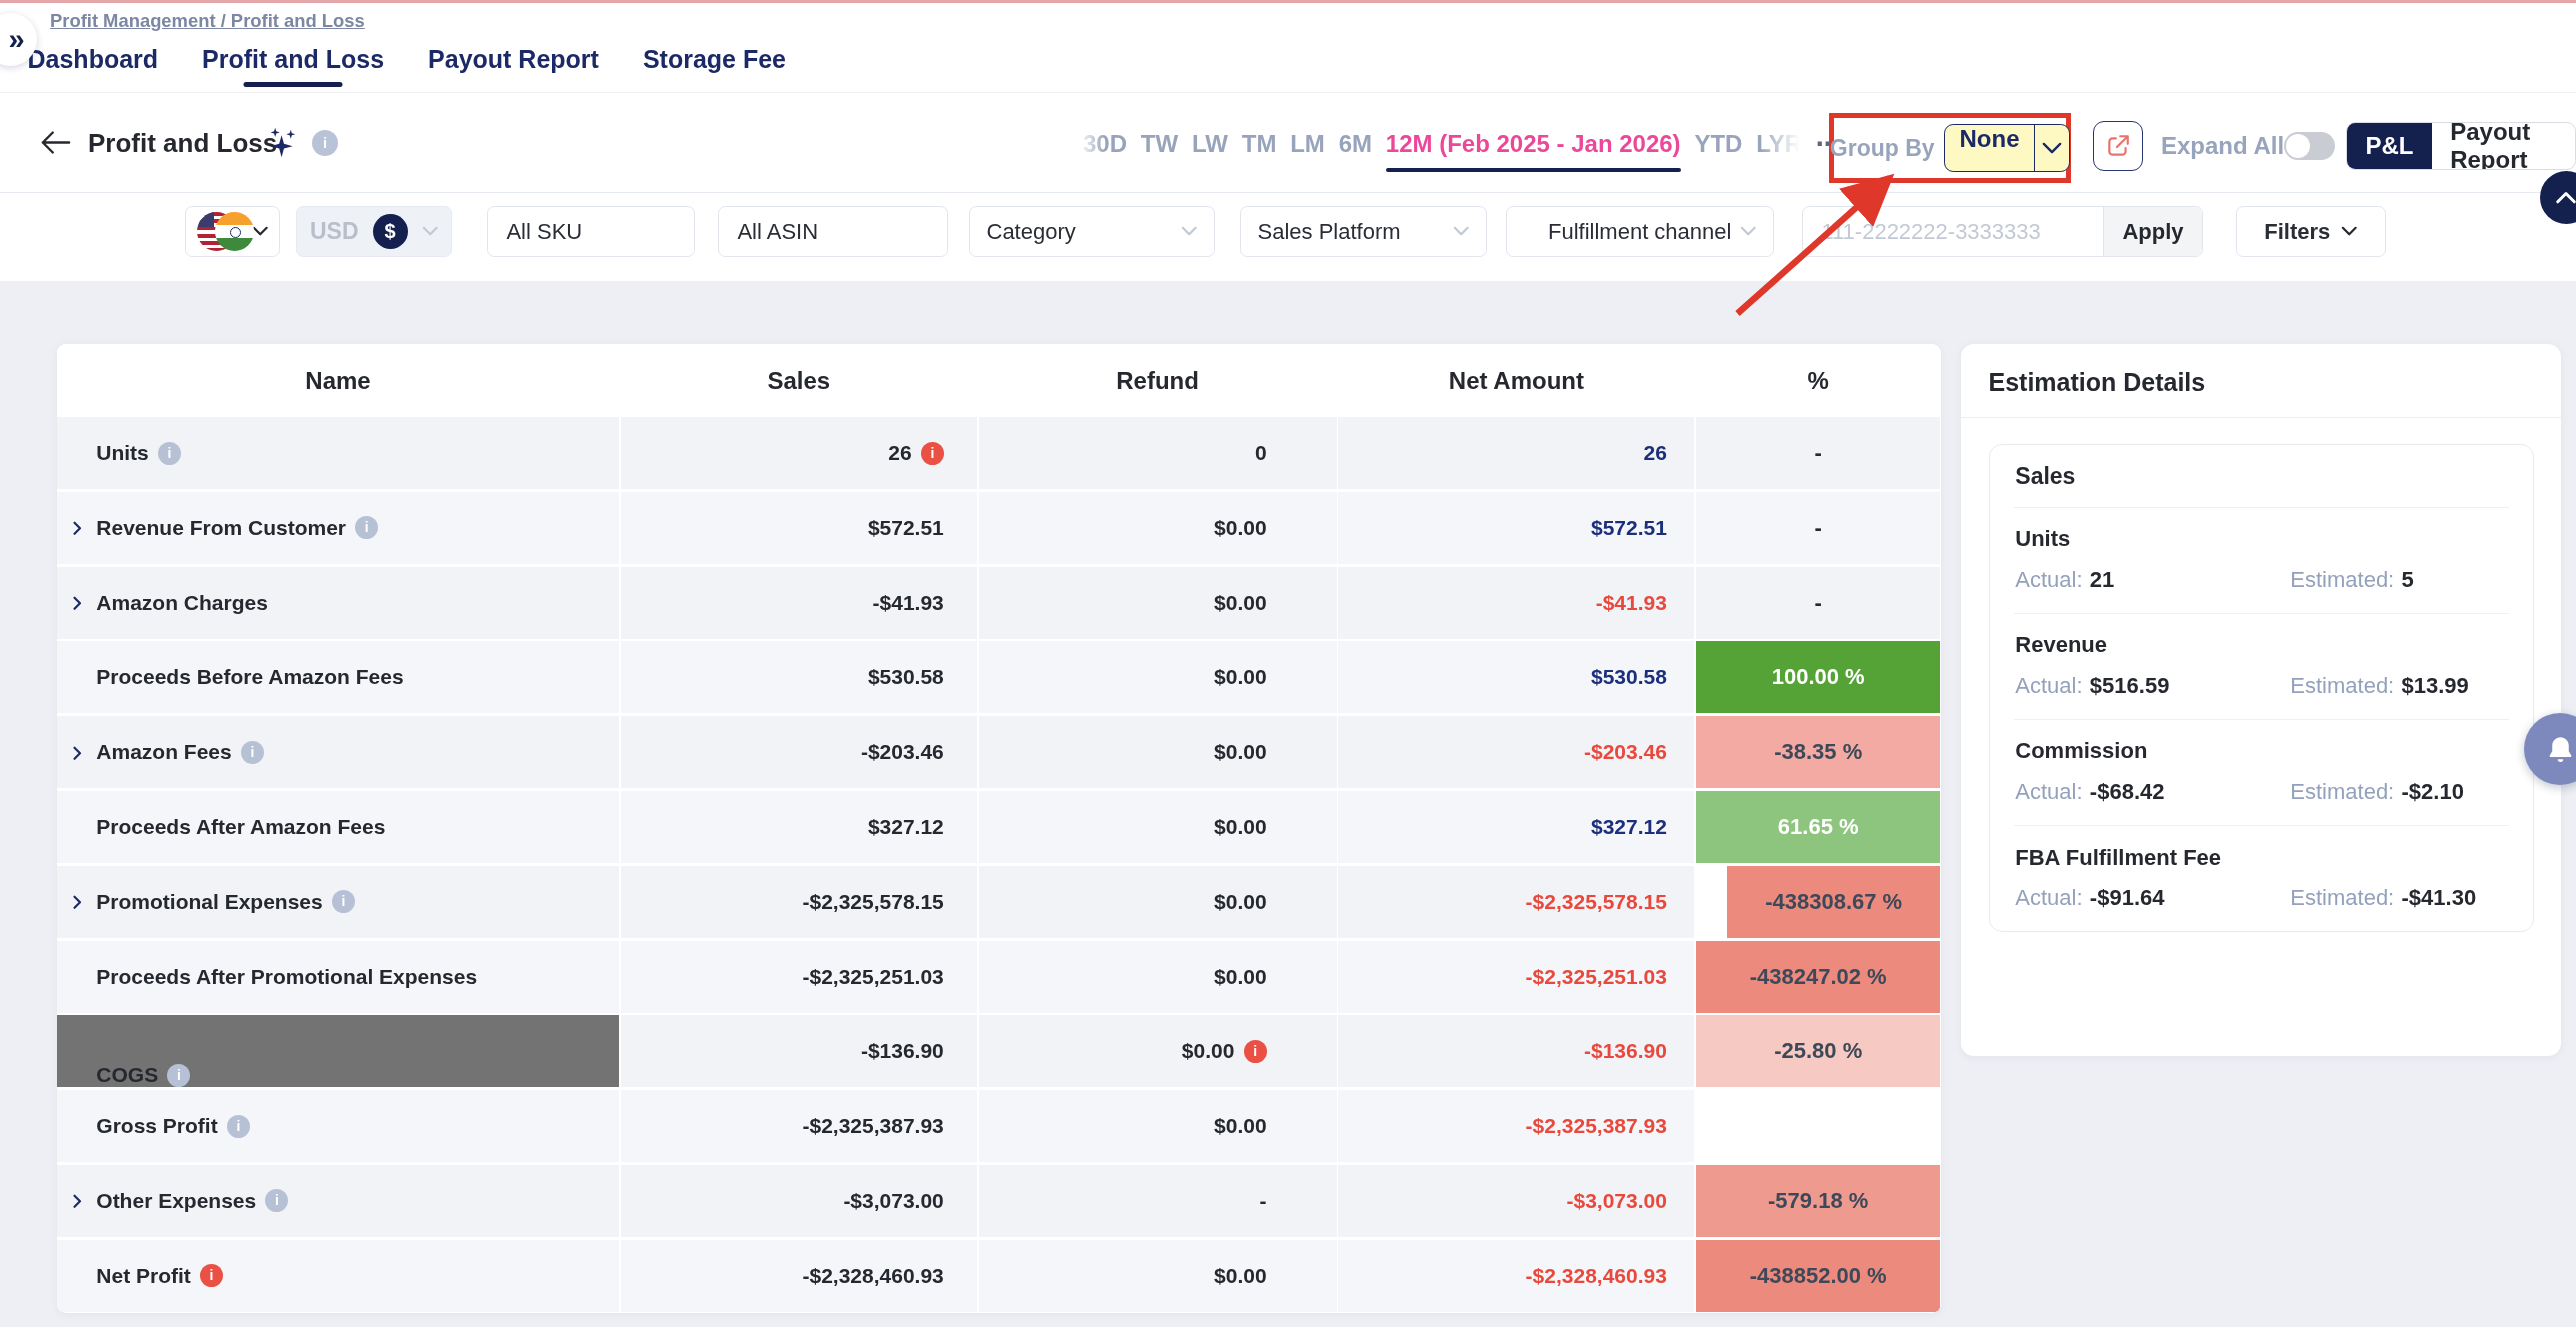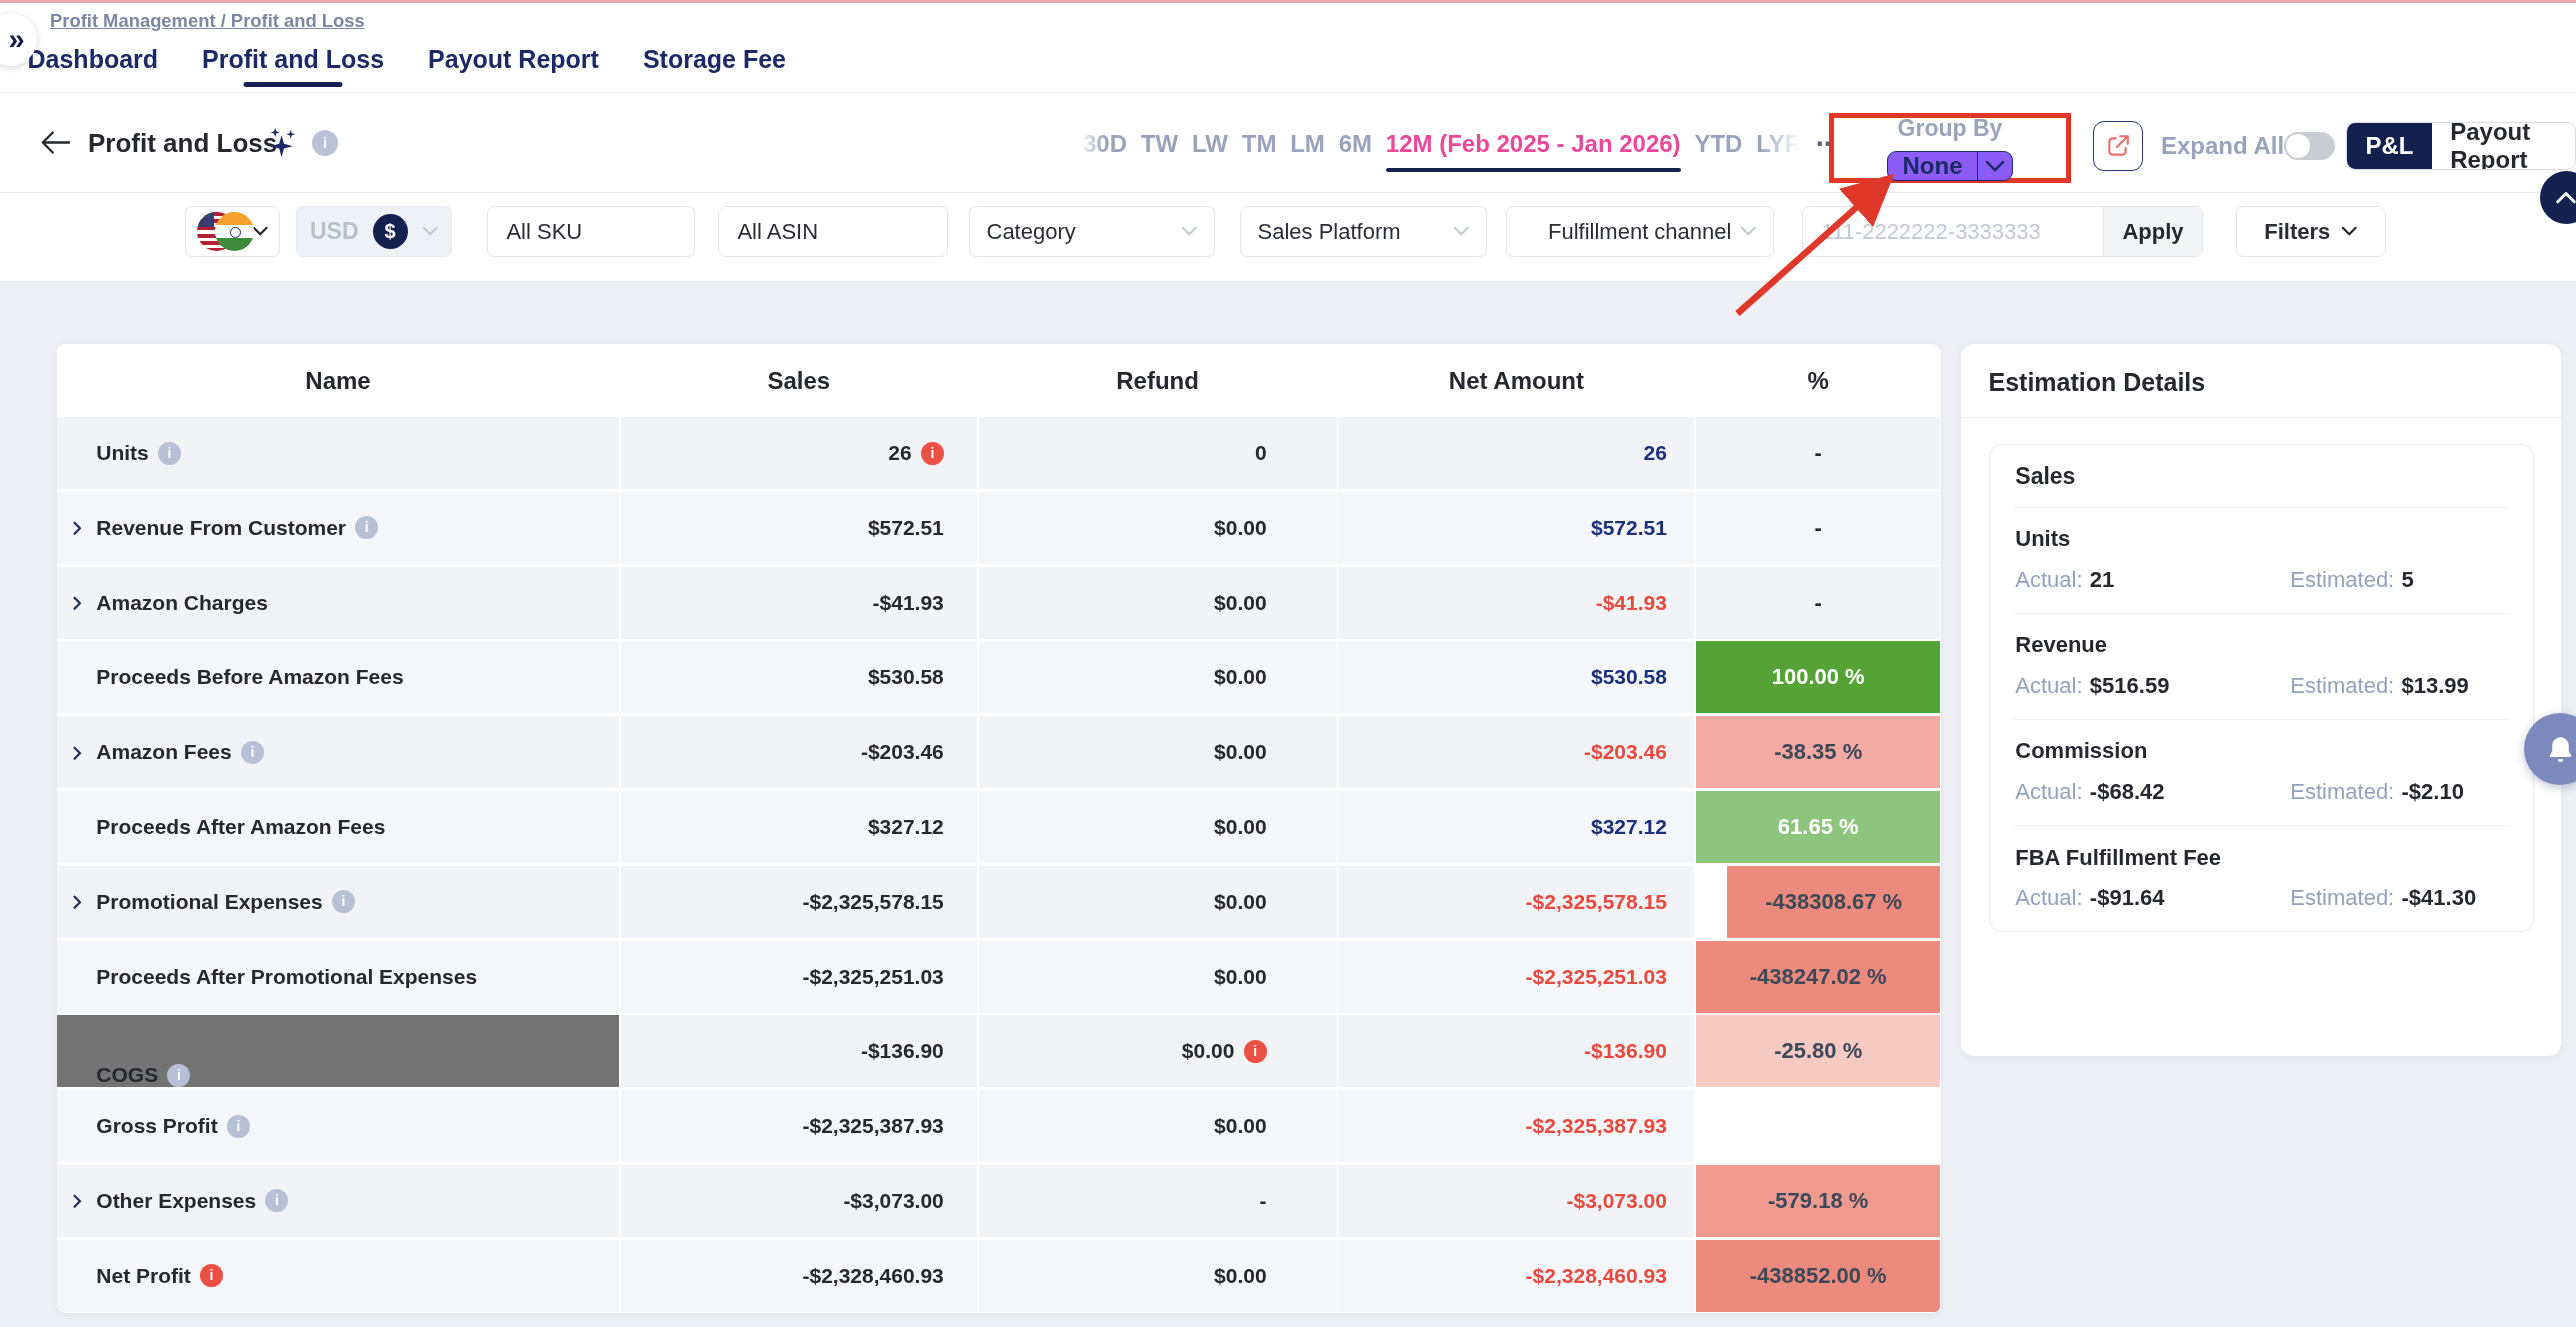--- a/index.html
+++ b/index.html
@@ -40,24 +40,24 @@
   .time-item.active::after { content:""; position:absolute; left:0; right:0; bottom:-14.7px; height:4.6px;
                              border-radius:2.8px; background:#14214f; }
   .time-item.faded { -webkit-mask-image:linear-gradient(90deg,#000 10%,transparent 95%);
                      mask-image:linear-gradient(90deg,#000 10%,transparent 95%); }
   .time-item.more { color:#5c6880; font-weight:800; letter-spacing:1.8px; }
   .time-fade-left { position:absolute; left:1074px; top:7.3px; width:31px; height:86px;
                     background:linear-gradient(90deg,#fff 15%,rgba(255,255,255,0)); pointer-events:none; }
 
   
   .groupby-box { position:absolute; left:1829px; top:20px; width:242px; height:70px; border:5.5px solid #e0372b;
-                 display:flex; align-items:center; justify-content:center; gap:9.2px; background:#fff;flex-direction:column; }
+                 display:flex; align-items:center; justify-content:center; gap:9.2px; background:#fff; }
   .groupby-label { font-size:23px; font-weight:600; color:#98a4bb; white-space:nowrap; }
-  .groupby-select { display:flex; align-items:flex-end; height:48px; border:1.8px solid #1b2a66;
-                    border-radius:9.2px; background:#8b5cf6; cursor:pointer; }
+  .groupby-select { display:flex; align-items:flex-start; height:48px; border:1.8px solid #1b2a66;
+                    border-radius:9.2px; background:#fef9c3; cursor:pointer; }
   .groupby-value { font-size:24px; font-weight:800; color:#1b2a66; padding:0 14.7px; }
   .groupby-chev { width:35px; height:100%; border-left:1.8px solid #1b2a66; display:flex;
                   align-items:center; justify-content:center; }
 
   .ext-btn { position:absolute; left:2093px; top:27.5px; width:50px; height:50px; border:1.8px solid #24356f;
              border-radius:11px; display:flex; align-items:center; justify-content:center; cursor:pointer; background:#fff; }
   .expand-label { position:absolute; left:2161px; top:39px; font-size:24px; font-weight:600; color:#98a4bb; }
   .toggle { position:absolute; left:2284px; top:39px; width:51px; height:27.5px; border-radius:14.7px;
             background:#c9ccd3; cursor:pointer; }
   .toggle .knob { position:absolute; left:1.8px; top:1.8px; width:24px; height:24px; border-radius:50%; background:#fff; }

